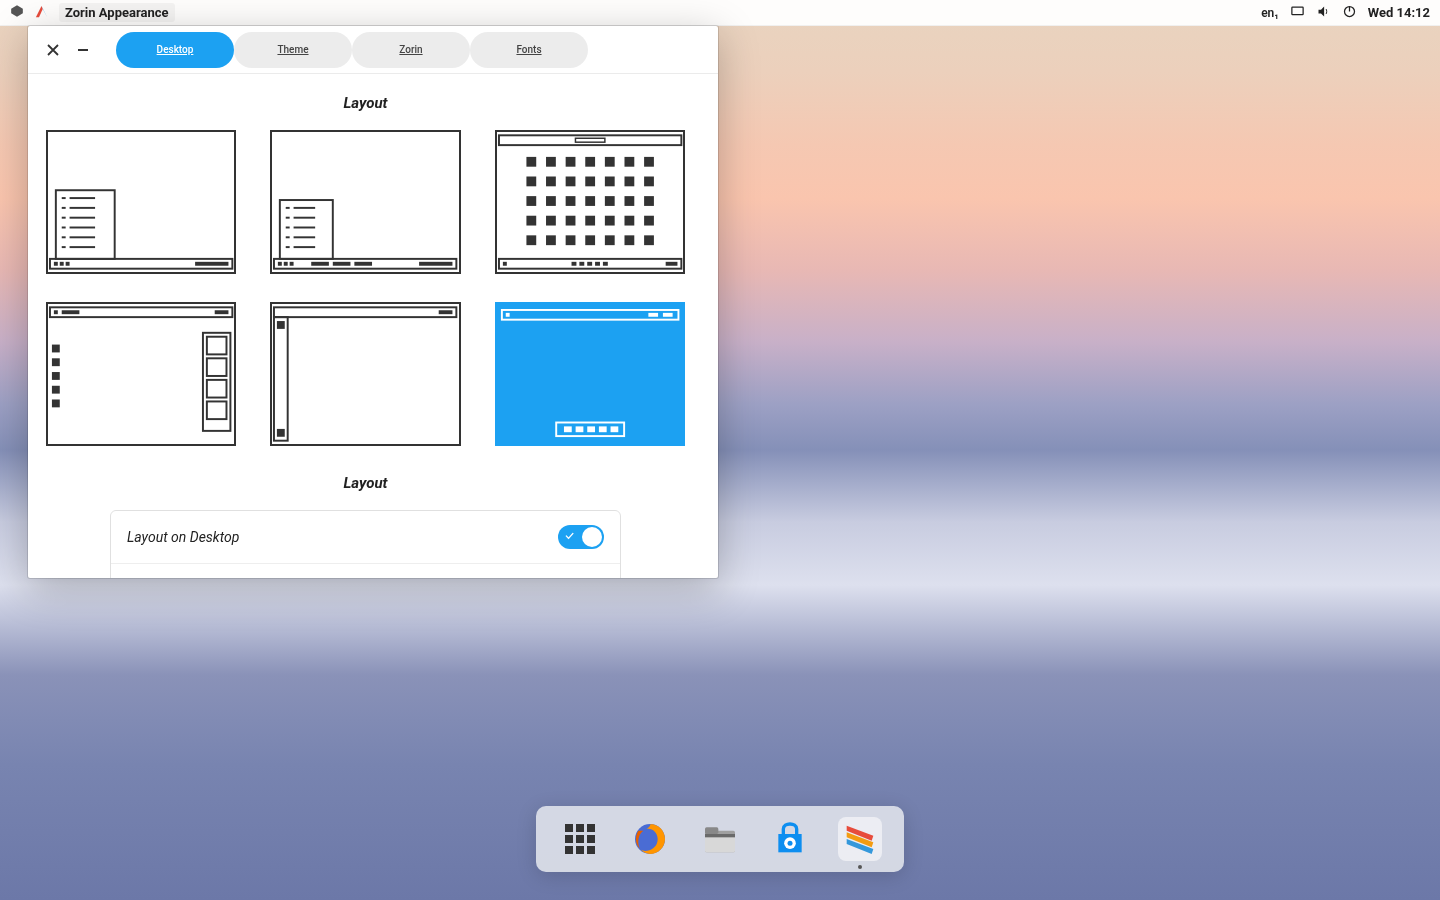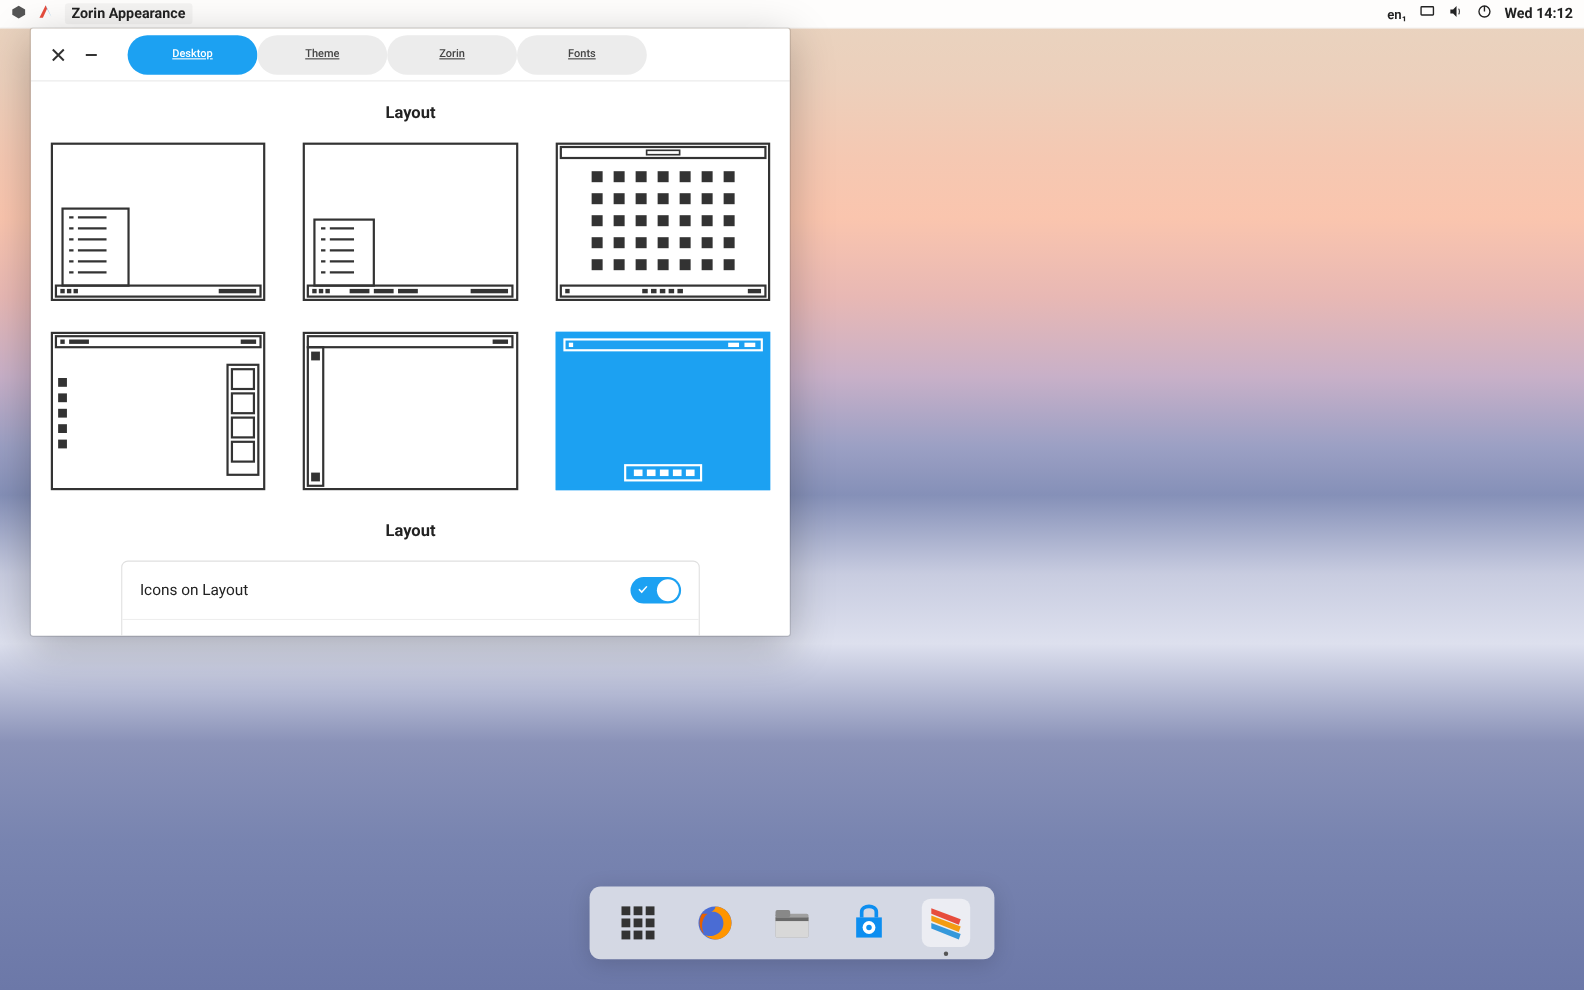--- a/index.html
+++ b/index.html
@@ -45,21 +45,21 @@
 .winbtn { width:30px; height:30px; display:flex; align-items:center; justify-content:center;
   font-size:16px; cursor:pointer; color:#333; }
 .tabgroup { display:flex; gap:0; margin-left:18px; }
 .tab {
   min-width:118px; height:36px; display:flex; align-items:center; justify-content:center;
   font-size:10px; font-weight:500; background:#ececec; color:#444;
   border-radius:18px; cursor:pointer; padding:0 20px;text-decoration:underline;
 }
 .tab.active { background:#1ca1f2; color:#fff; }
 
-.content { flex:1; overflow-y:auto; padding:20px 18px 0 18px; }
+.content { flex:1; overflow-y:auto; padding:20px 33px 0 18px;font-style:italic; }
 .section-title { text-align:center; font-size:15px; font-weight:700; margin-bottom:18px; color:#222; }
 .layout-grid { display:grid; grid-template-columns:repeat(3,1fr); gap:28px 34px; margin-bottom:28px; }
 .layout-option {
   height:144px; border:2px solid #333; background:#fff; cursor:pointer;
   position:relative; overflow:hidden;
 }
 .layout-option.selected { border:3px solid #1ca1f2; background:#1ca1f2; }
 .layout-option svg { width:100%; height:100%; display:block; }
 
 .panel-card {
@@ -298,21 +298,21 @@
               <rect x="104" y="124" width="8" height="6"></rect>
               <rect x="116" y="124" width="8" height="6"></rect>
             </g>
         </svg>
       </div>
     </div>
 
     <div class="section-title">Layout</div>
     <div class="panel-card">
       <div class="panel-row">
-        <span>Icons on Layout</span>
+        <span>Layout on Desktop</span>
         <div class="toggle">
             <span class="check">✓</span>
           </div>
       </div>
       <div class="panel-row sub-row">
         
         
       </div>
     </div>
   </div>

